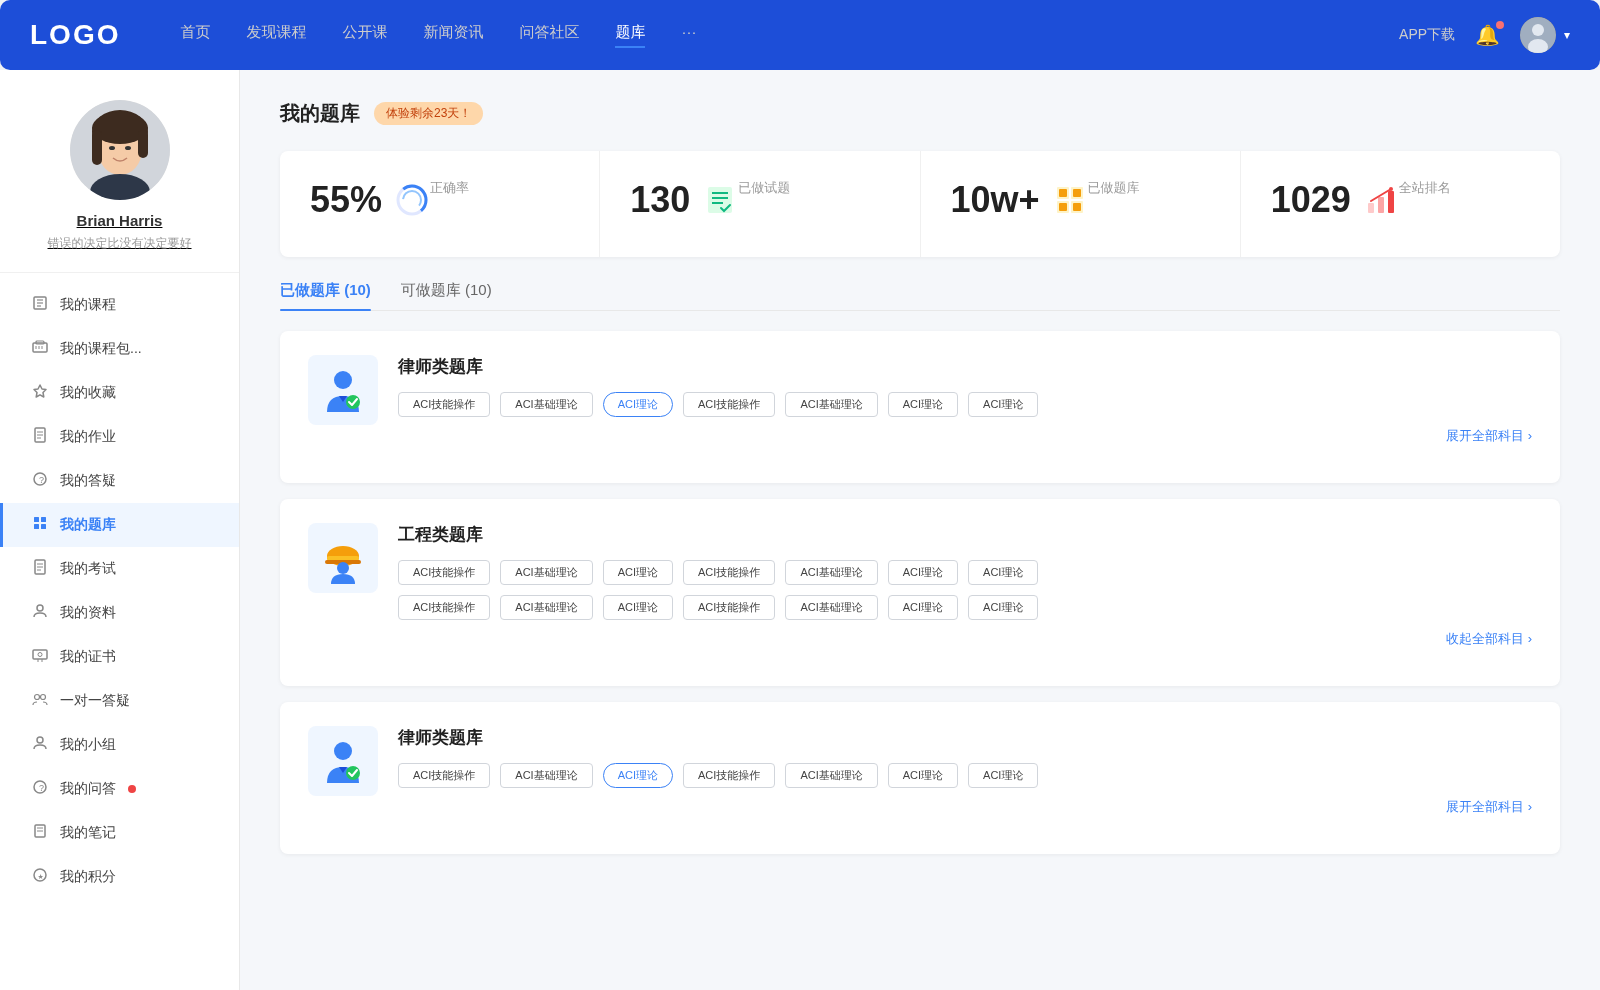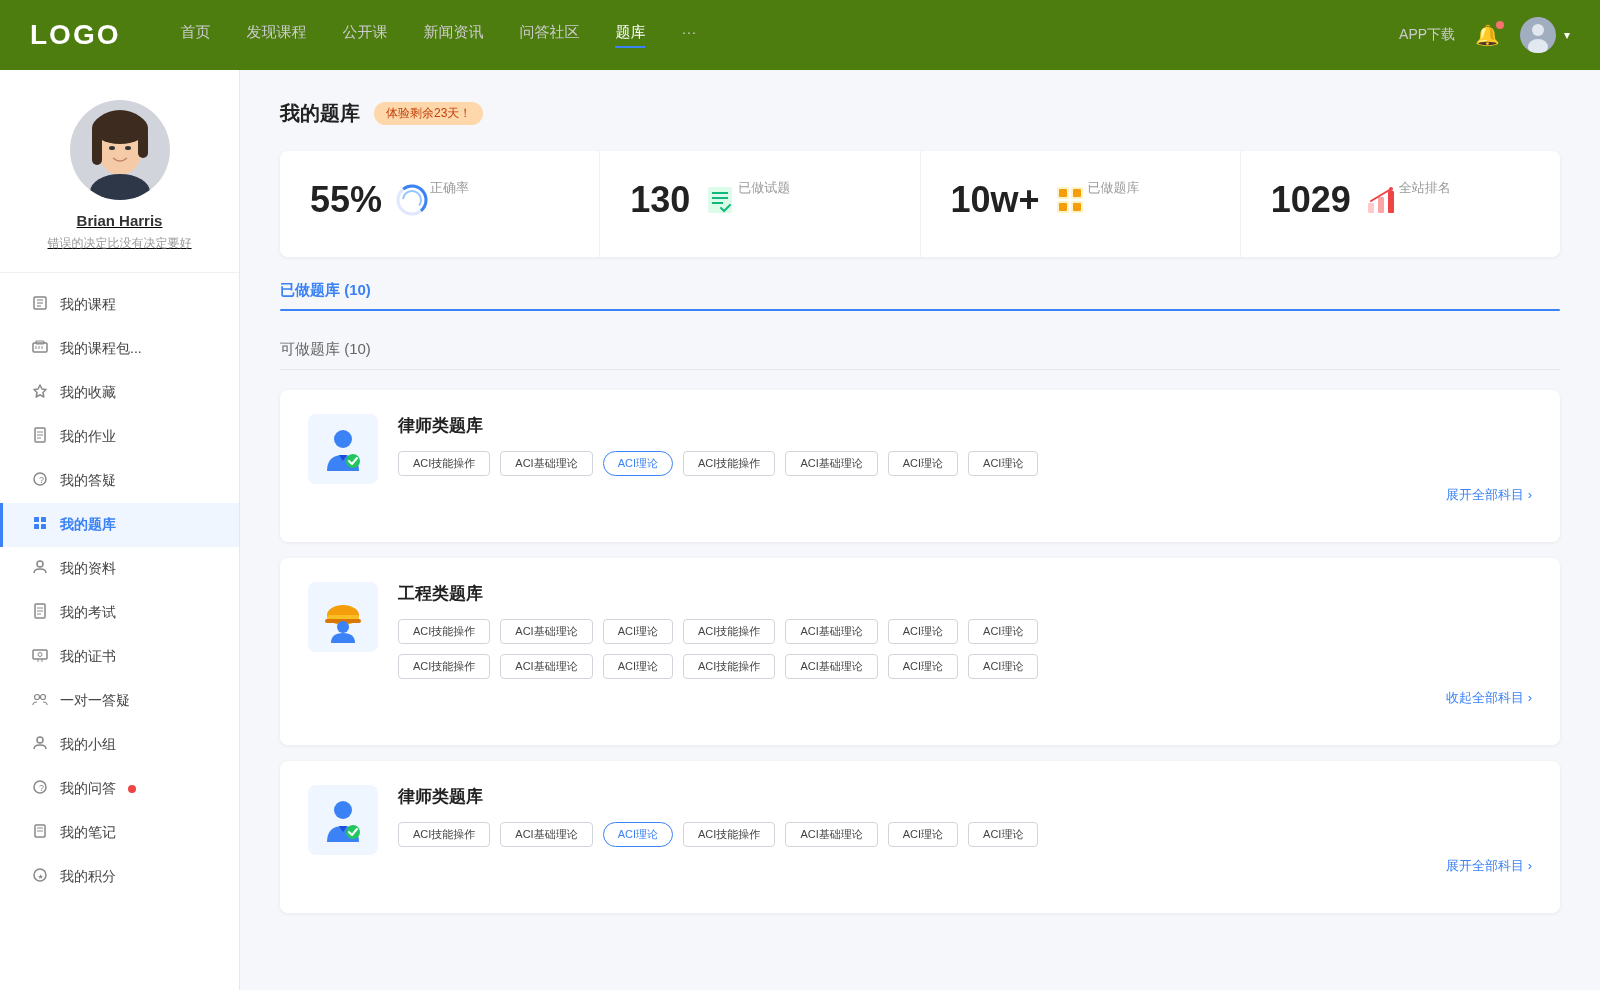--- a/index.html
+++ b/index.html
@@ -1,27 +1,28 @@
 <!DOCTYPE html>
 <html><head>
   <meta charset="utf-8">
   <style>
     * { box-sizing: border-box; margin: 0; padding: 0; }
     body { font-family: -apple-system, BlinkMacSystemFont, "PingFang SC", "Microsoft YaHei", sans-serif; background: #f0f2f5; min-height: 990px; }
 
     
     .navbar {
-      background: #4d7c0f;
+      background: #1d4ed8;
       height: 70px;
       display: flex;
       align-items: center;
       padding: 0 30px;
       position: fixed;
       top: 0; left: 0; right: 0;
       z-index: 100;
+      border-radius: 10px;
     }
     .navbar-logo {
       font-size: 28px;
       font-weight: 900;
       color: #fff;
       letter-spacing: 2px;
       margin-right: 60px;
     }
     .navbar-nav {
       display: flex;
@@ -238,21 +239,20 @@
       font-size: 13px;
       color: #999;
     }
 
     
     .tabs-row {
       display: flex;
       gap: 30px;
       margin-bottom: 20px;
       border-bottom: 1px solid #e8e8e8;
-      flex-direction: column;
     }
     .tab-item {
       font-size: 15px;
       color: #666;
       padding-bottom: 10px;
       cursor: pointer;
       position: relative;
     }
     .tab-item.active {
       color: #3b82f6;
@@ -452,36 +452,36 @@
               <rect x="9" y="2" width="5" height="5" rx="0.5" fill="#3b82f6"></rect>
               <rect x="2" y="9" width="5" height="5" rx="0.5" fill="#3b82f6"></rect>
               <rect x="9" y="9" width="5" height="5" rx="0.5" fill="#3b82f6"></rect>
             </svg>
         </span>
         <span>我的题库</span>
       </li>
       <li>
         <span class="menu-icon">
           <svg width="16" height="16" viewBox="0 0 16 16">
-              <circle cx="8" cy="5" r="3" fill="none" stroke="#888" stroke-width="1.5"></circle>
-              <path d="M2 14 Q2 10 8 10 Q14 10 14 14" fill="none" stroke="#888" stroke-width="1.5"></path>
-            </svg>
-        </span>
-        <span>我的资料</span>
-      </li>
-      <li>
-        <span class="menu-icon">
-          <svg width="16" height="16" viewBox="0 0 16 16">
               <rect x="3" y="1" width="10" height="14" rx="1" fill="none" stroke="#888" stroke-width="1.5"></rect>
               <line x1="5" y1="5" x2="11" y2="5" stroke="#888" stroke-width="1"></line>
               <line x1="5" y1="8" x2="11" y2="8" stroke="#888" stroke-width="1"></line>
               <line x1="5" y1="11" x2="9" y2="11" stroke="#888" stroke-width="1"></line>
             </svg>
         </span>
         <span>我的考试</span>
+      </li>
+      <li>
+        <span class="menu-icon">
+          <svg width="16" height="16" viewBox="0 0 16 16">
+              <circle cx="8" cy="5" r="3" fill="none" stroke="#888" stroke-width="1.5"></circle>
+              <path d="M2 14 Q2 10 8 10 Q14 10 14 14" fill="none" stroke="#888" stroke-width="1.5"></path>
+            </svg>
+        </span>
+        <span>我的资料</span>
       </li>
       <li>
         <span class="menu-icon">
           <svg width="16" height="16" viewBox="0 0 16 16">
               <rect x="1" y="3" width="14" height="9" rx="1" fill="none" stroke="#888" stroke-width="1.5"></rect>
               <circle cx="8" cy="7.5" r="2" fill="none" stroke="#888" stroke-width="1"></circle>
               <line x1="6" y1="12" x2="6" y2="15" stroke="#888" stroke-width="1"></line>
               <line x1="10" y1="12" x2="10" y2="15" stroke="#888" stroke-width="1"></line>
             </svg>
         </span>

